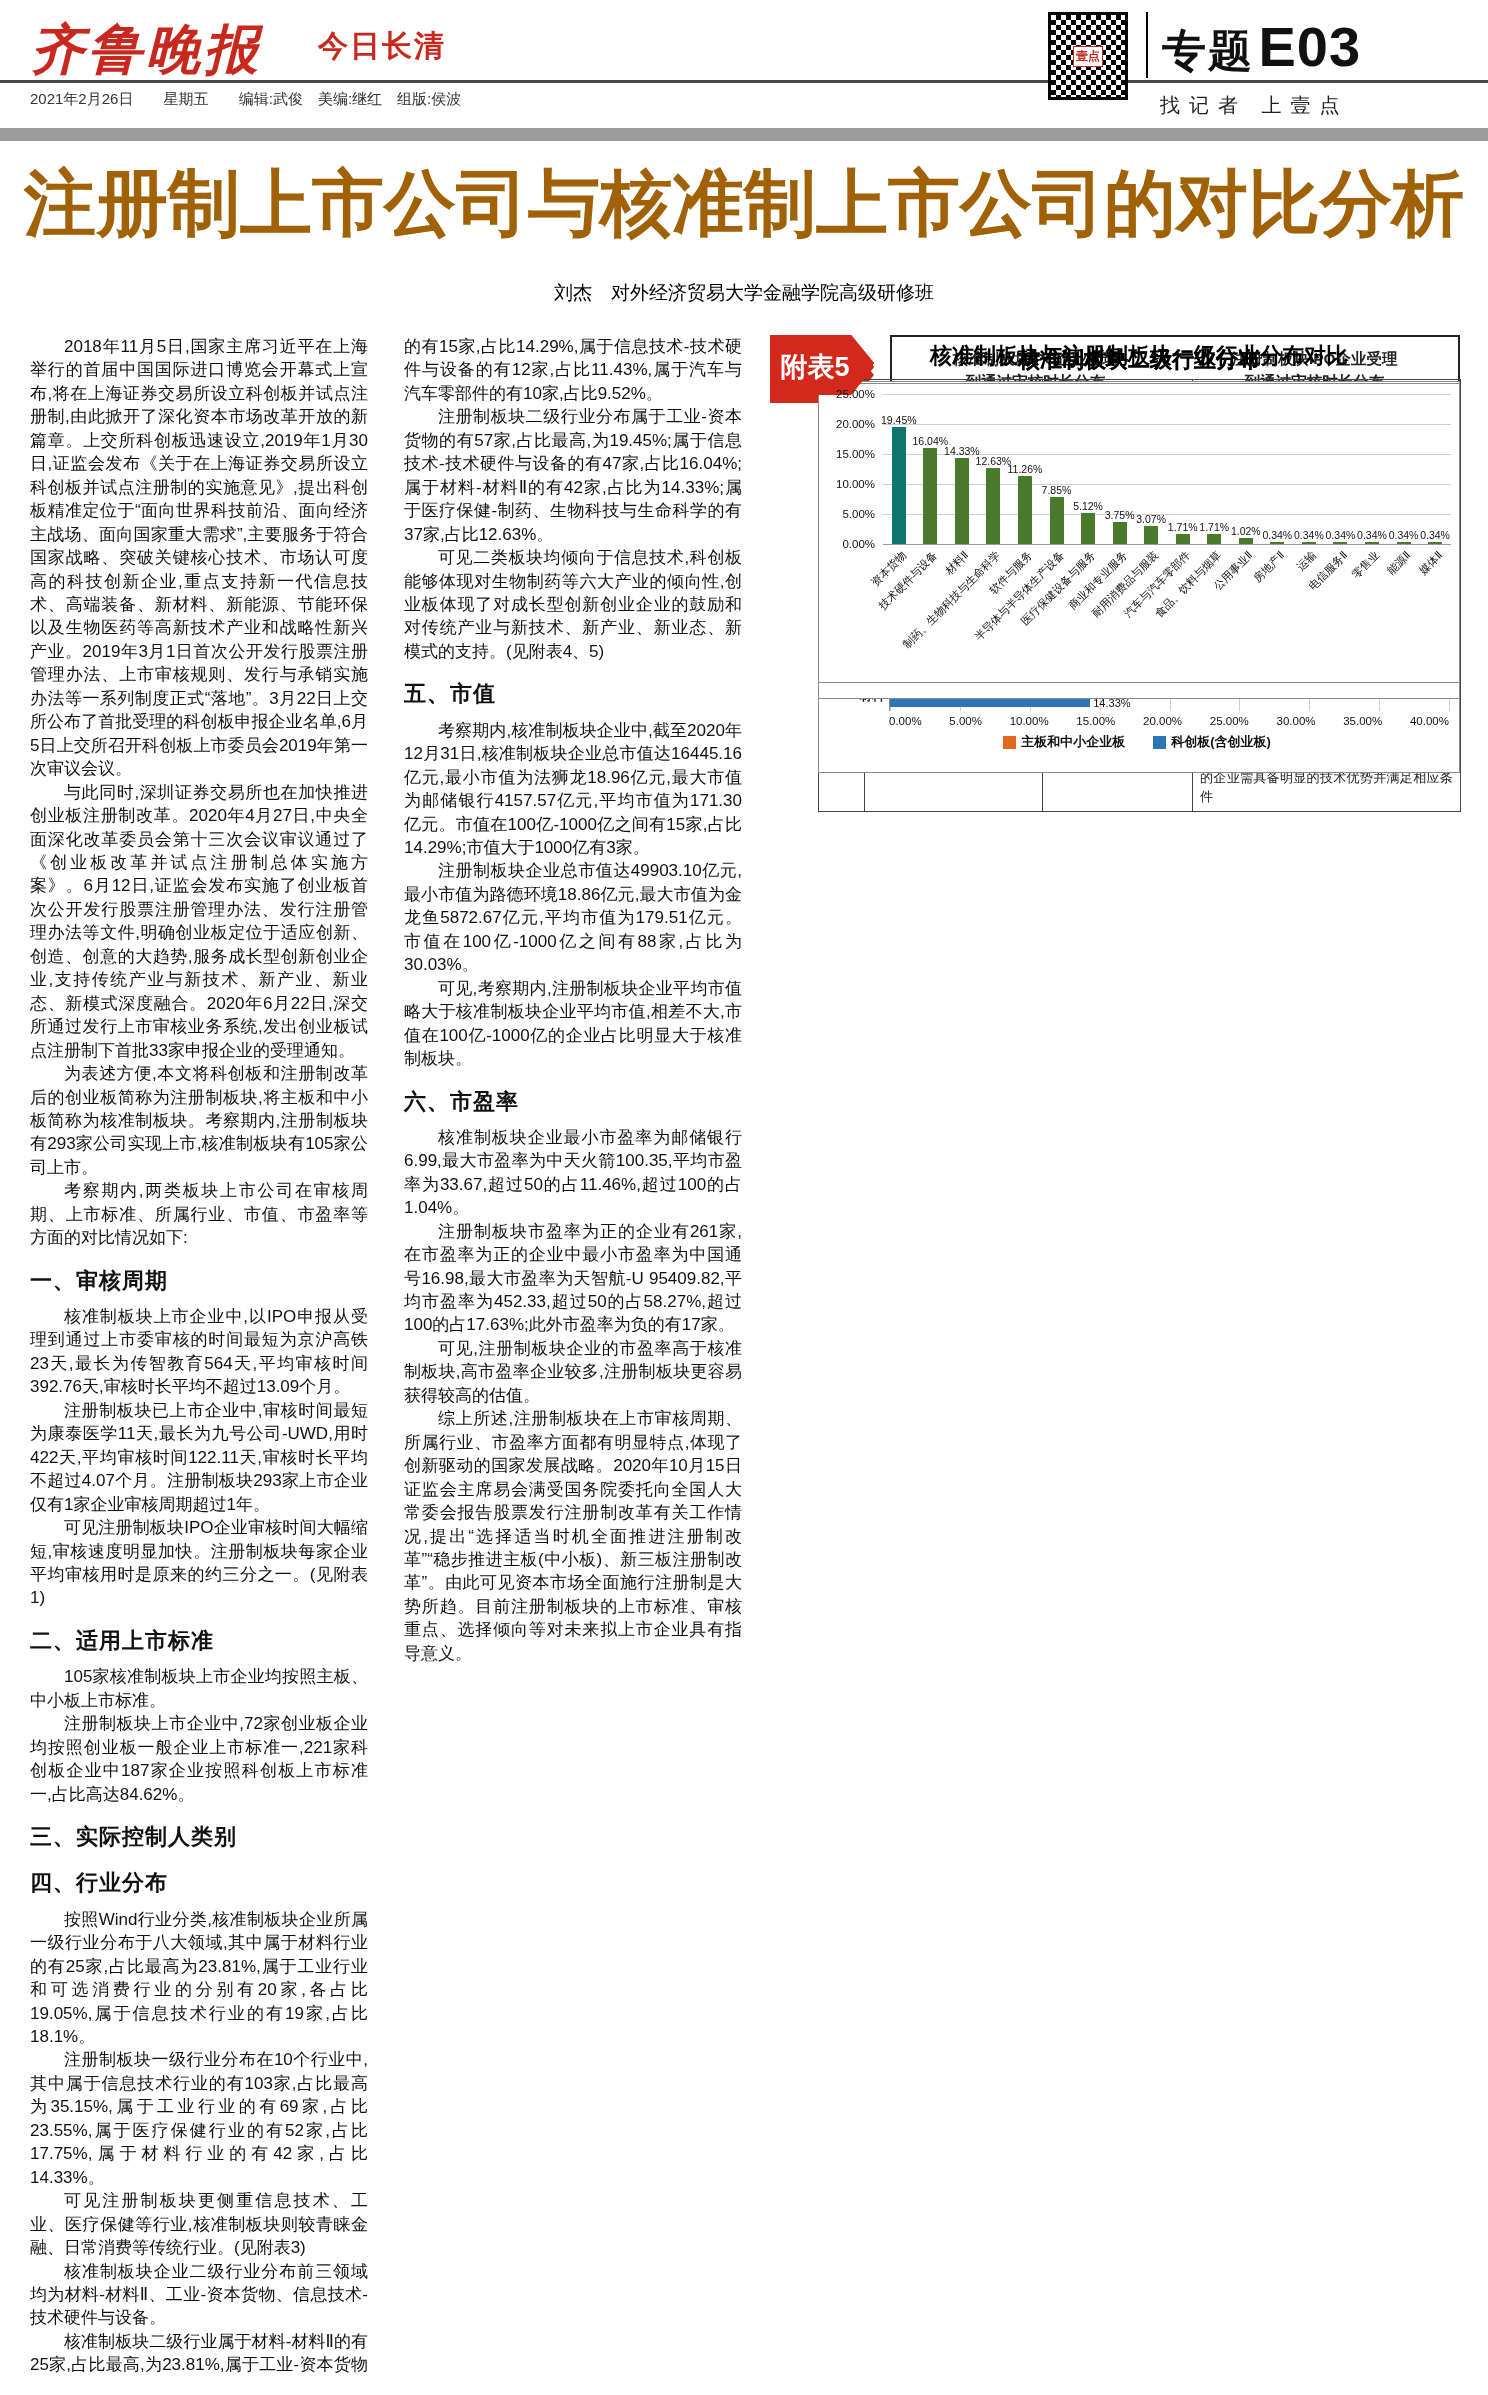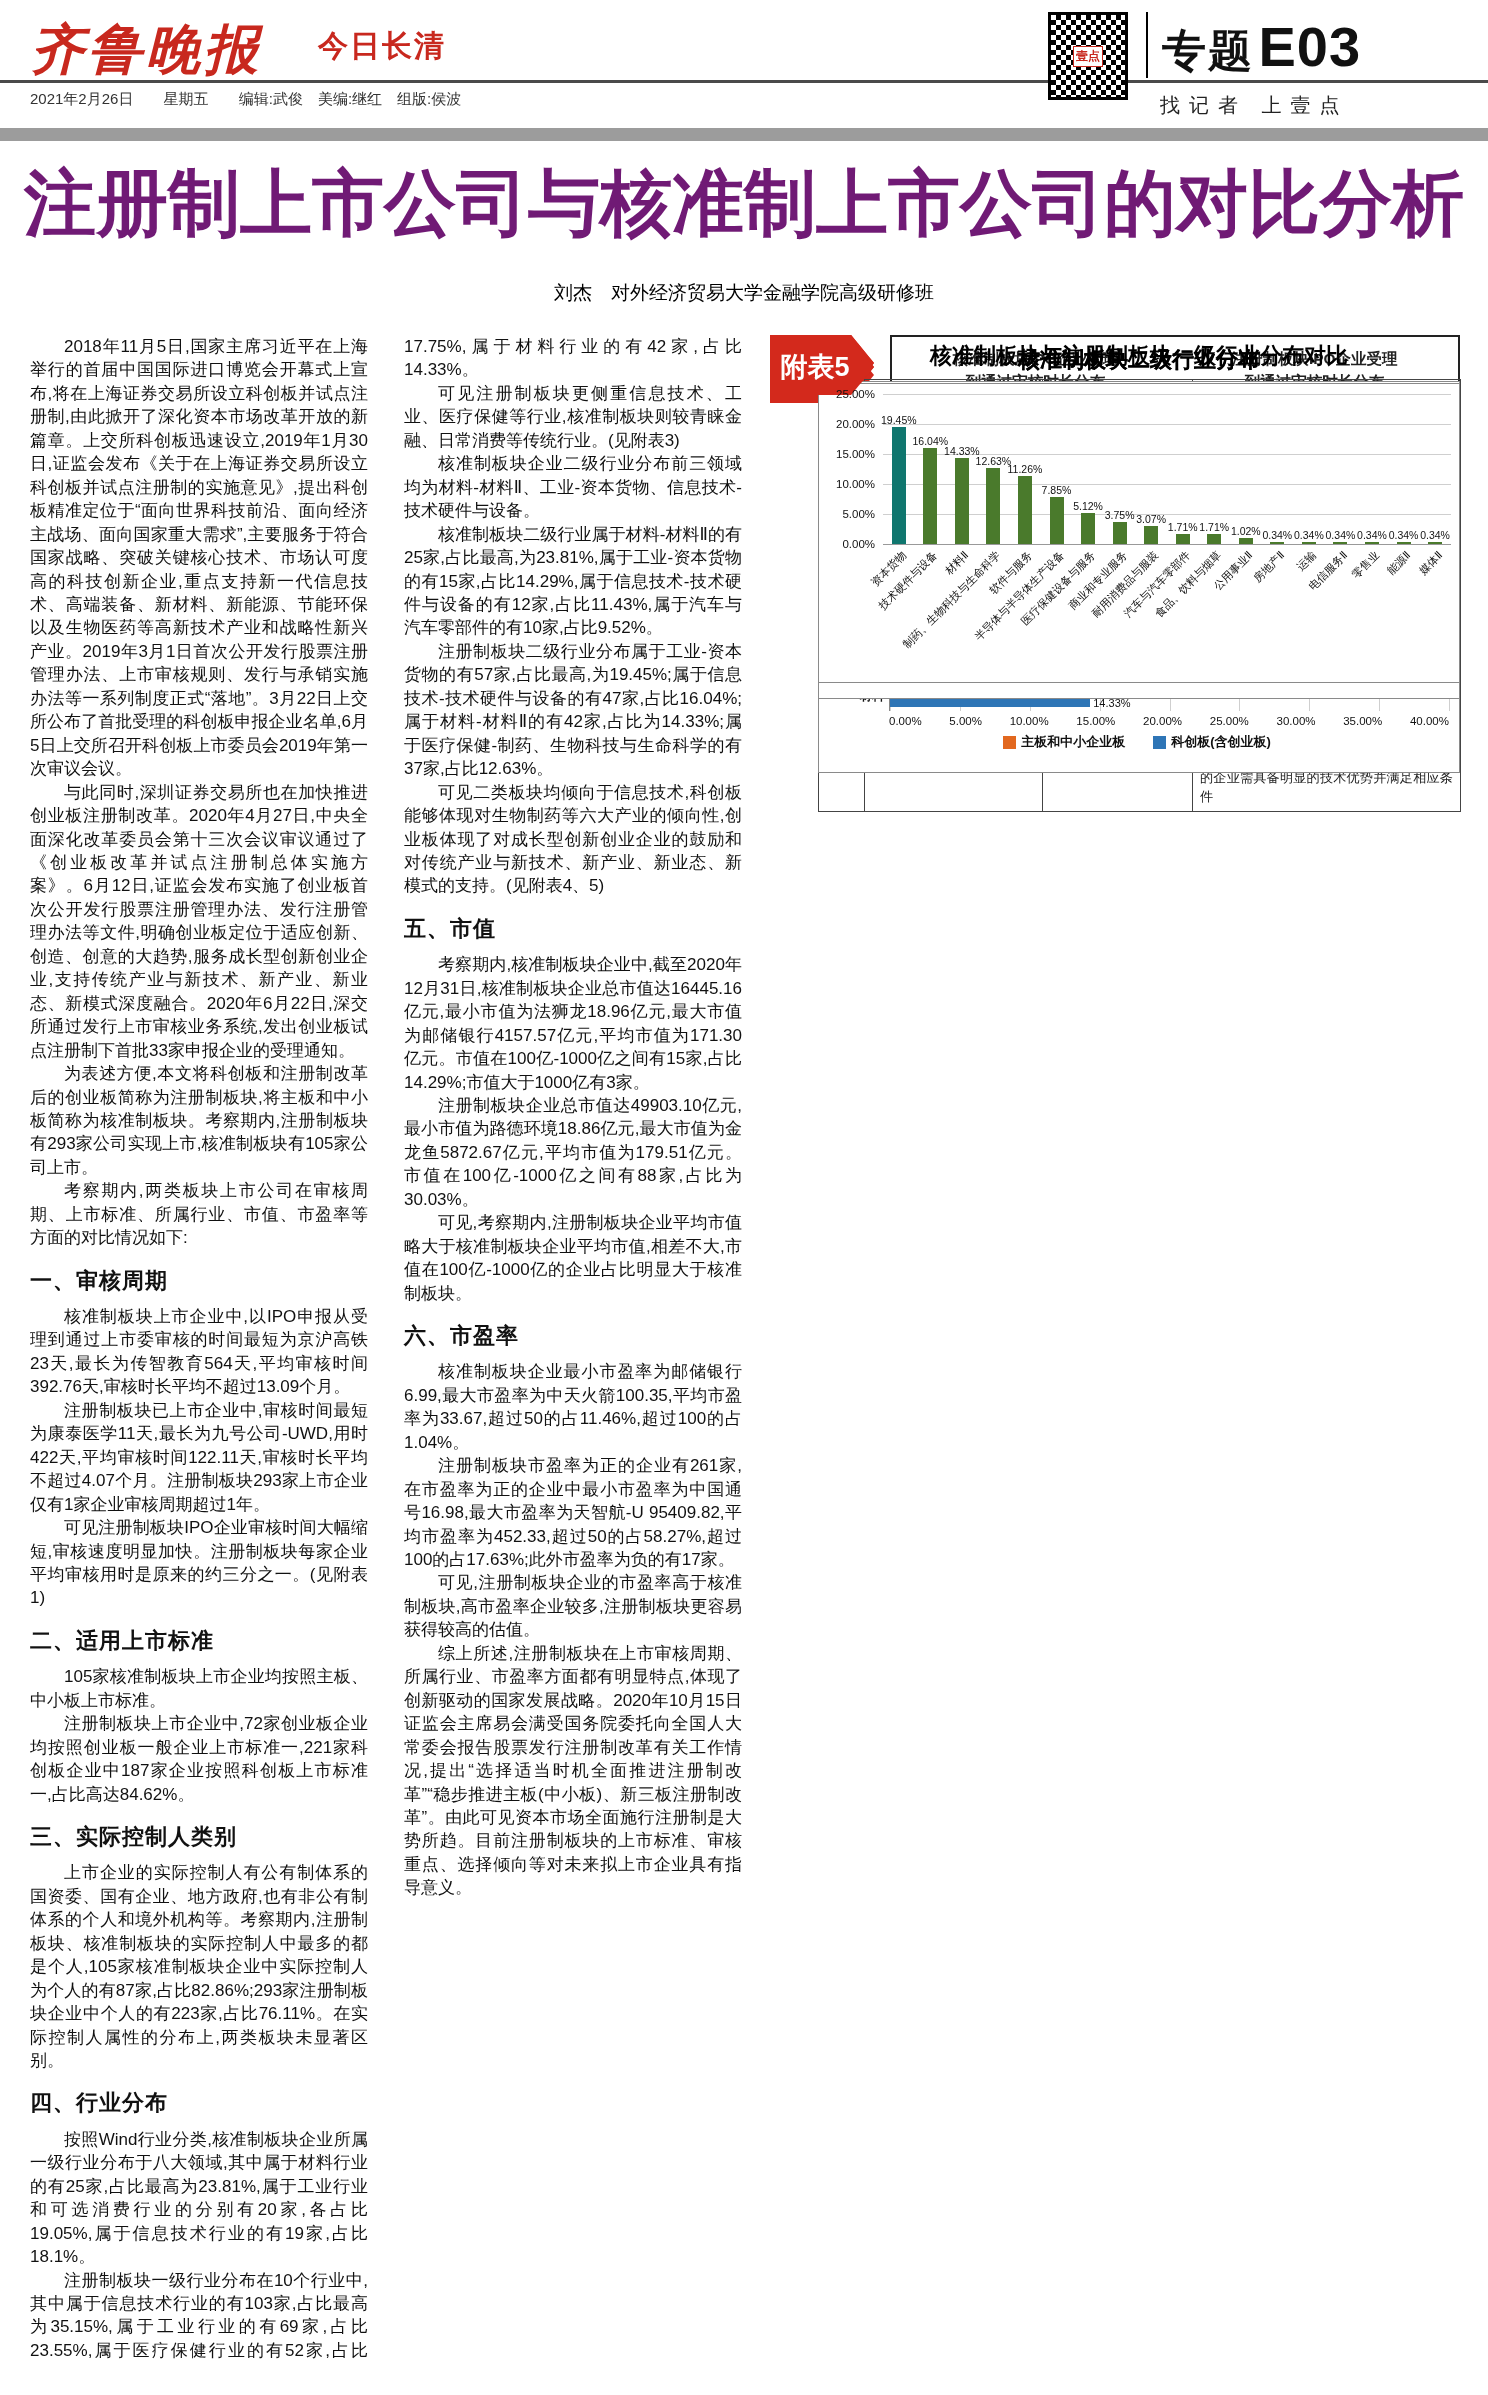--- a/index.html
+++ b/index.html
@@ -16,21 +16,21 @@
       background:repeating-conic-gradient(#000 0% 25%,#fff 0% 50%) 0 0/10px 10px;display:flex;align-items:center;justify-content:center;}
   .qr-center{background:#fff;color:#c8281e;font-size:12px;font-weight:bold;padding:1px 2px;border:1px solid #c8281e;}
   .mast-div{position:absolute;left:1146px;top:12px;width:2px;height:66px;background:#000;}
   .sec-title{position:absolute;left:1162px;top:14px;white-space:nowrap;}
   .sec-zhuanti{font-size:44px;font-weight:900;letter-spacing:2px;}
   .sec-pageno{font-size:56px;font-weight:900;letter-spacing:1px;}
   .slogan{position:absolute;left:1160px;top:92px;font-size:20px;color:#222;letter-spacing:9px;white-space:nowrap;}
   .gray-band{position:absolute;left:0;top:128px;width:100%;height:13px;background:#9c9c9c;}
   
   h1.main-title{position:absolute;left:0;top:162px;width:100%;margin:0;text-align:center;
-     font-size:72px;font-weight:900;letter-spacing:0px;color:#701a75;line-height:1.15;}
+     font-size:72px;font-weight:900;letter-spacing:0px;color:#a16207;line-height:1.15;}
   .byline{position:absolute;left:0;top:280px;width:100%;text-align:center;font-size:19px;color:#000;}
   
   main{position:absolute;left:30px;top:335px;width:1448px;display:flex;}
   article{width:712px;height:2050px;column-count:2;column-gap:36px;column-fill:auto;
           font-size:17px;line-height:1.38;text-align:justify;color:#111;}
   article p{margin:0;text-indent:2em;}
   article h3{font-size:22px;font-weight:bold;margin:16px 0 9px;letter-spacing:1px;break-inside:avoid;break-after:avoid;}
   aside{position:relative;flex:1;height:2060px;margin-left:20px;}
   .panel{position:absolute;left:0;right:0;}
   #panel1{top:0;} #panel2{top:330;} #panel3{top:816;} #panel4{top:1312;} #panel5{top:1702;}
@@ -141,21 +141,20 @@
         <p>为表述方便,本文将科创板和注册制改革后的创业板简称为注册制板块,将主板和中小板简称为核准制板块。考察期内,注册制板块有293家公司实现上市,核准制板块有105家公司上市。</p>
         <p>考察期内,两类板块上市公司在审核周期、上市标准、所属行业、市值、市盈率等方面的对比情况如下:</p>
         <h3>一、审核周期</h3>
         <p>核准制板块上市企业中,以IPO申报从受理到通过上市委审核的时间最短为京沪高铁23天,最长为传智教育564天,平均审核时间392.76天,审核时长平均不超过13.09个月。</p>
         <p>注册制板块已上市企业中,审核时间最短为康泰医学11天,最长为九号公司-UWD,用时422天,平均审核时间122.11天,审核时长平均不超过4.07个月。注册制板块293家上市企业仅有1家企业审核周期超过1年。</p>
         <p>可见注册制板块IPO企业审核时间大幅缩短,审核速度明显加快。注册制板块每家企业平均审核用时是原来的约三分之一。(见附表1)</p>
         <h3>二、适用上市标准</h3>
         <p>105家核准制板块上市企业均按照主板、中小板上市标准。</p>
         <p>注册制板块上市企业中,72家创业板企业均按照创业板一般企业上市标准一,221家科创板企业中187家企业按照科创板上市标准一,占比高达84.62%。</p>
         <h3>三、实际控制人类别</h3>
-        <p>上市企业的实际控制人有公有制体系的国资委、国有企业、地方政府,也有非公有制体系的个人和境外机构等。考察期内,注册制板块、核准制板块的实际控制人中最多的都是个人,105家核准制板块企业中实际控制人为个人的有87家,占比82.86%;293家注册制板块企业中个人的有223家,占比76.11%。在实际控制人属性的分布上,两类板块未显著区别。</p>
         <h3>四、行业分布</h3>
         <p>按照Wind行业分类,核准制板块企业所属一级行业分布于八大领域,其中属于材料行业的有25家,占比最高为23.81%,属于工业行业和可选消费行业的分别有20家,各占比19.05%,属于信息技术行业的有19家,占比18.1%。</p>
         <p>注册制板块一级行业分布在10个行业中,其中属于信息技术行业的有103家,占比最高为35.15%,属于工业行业的有69家,占比23.55%,属于医疗保健行业的有52家,占比17.75%,属于材料行业的有42家,占比14.33%。</p>
         <p>可见注册制板块更侧重信息技术、工业、医疗保健等行业,核准制板块则较青睐金融、日常消费等传统行业。(见附表3)</p>
         <p>核准制板块企业二级行业分布前三领域均为材料-材料Ⅱ、工业-资本货物、信息技术-技术硬件与设备。</p>
         <p>核准制板块二级行业属于材料-材料Ⅱ的有25家,占比最高,为23.81%,属于工业-资本货物的有15家,占比14.29%,属于信息技术-技术硬件与设备的有12家,占比11.43%,属于汽车与汽车零部件的有10家,占比9.52%。</p>
         <p>注册制板块二级行业分布属于工业-资本货物的有57家,占比最高,为19.45%;属于信息技术-技术硬件与设备的有47家,占比16.04%;属于材料-材料Ⅱ的有42家,占比为14.33%;属于医疗保健-制药、生物科技与生命科学的有37家,占比12.63%。</p>
         <p>可见二类板块均倾向于信息技术,科创板能够体现对生物制药等六大产业的倾向性,创业板体现了对成长型创新创业企业的鼓励和对传统产业与新技术、新产业、新业态、新模式的支持。(见附表4、5)</p>
         <h3>五、市值</h3>
         <p>考察期内,核准制板块企业中,截至2020年12月31日,核准制板块企业总市值达16445.16亿元,最小市值为法狮龙18.96亿元,最大市值为邮储银行4157.57亿元,平均市值为171.30亿元。市值在100亿-1000亿之间有15家,占比14.29%;市值大于1000亿有3家。</p>

